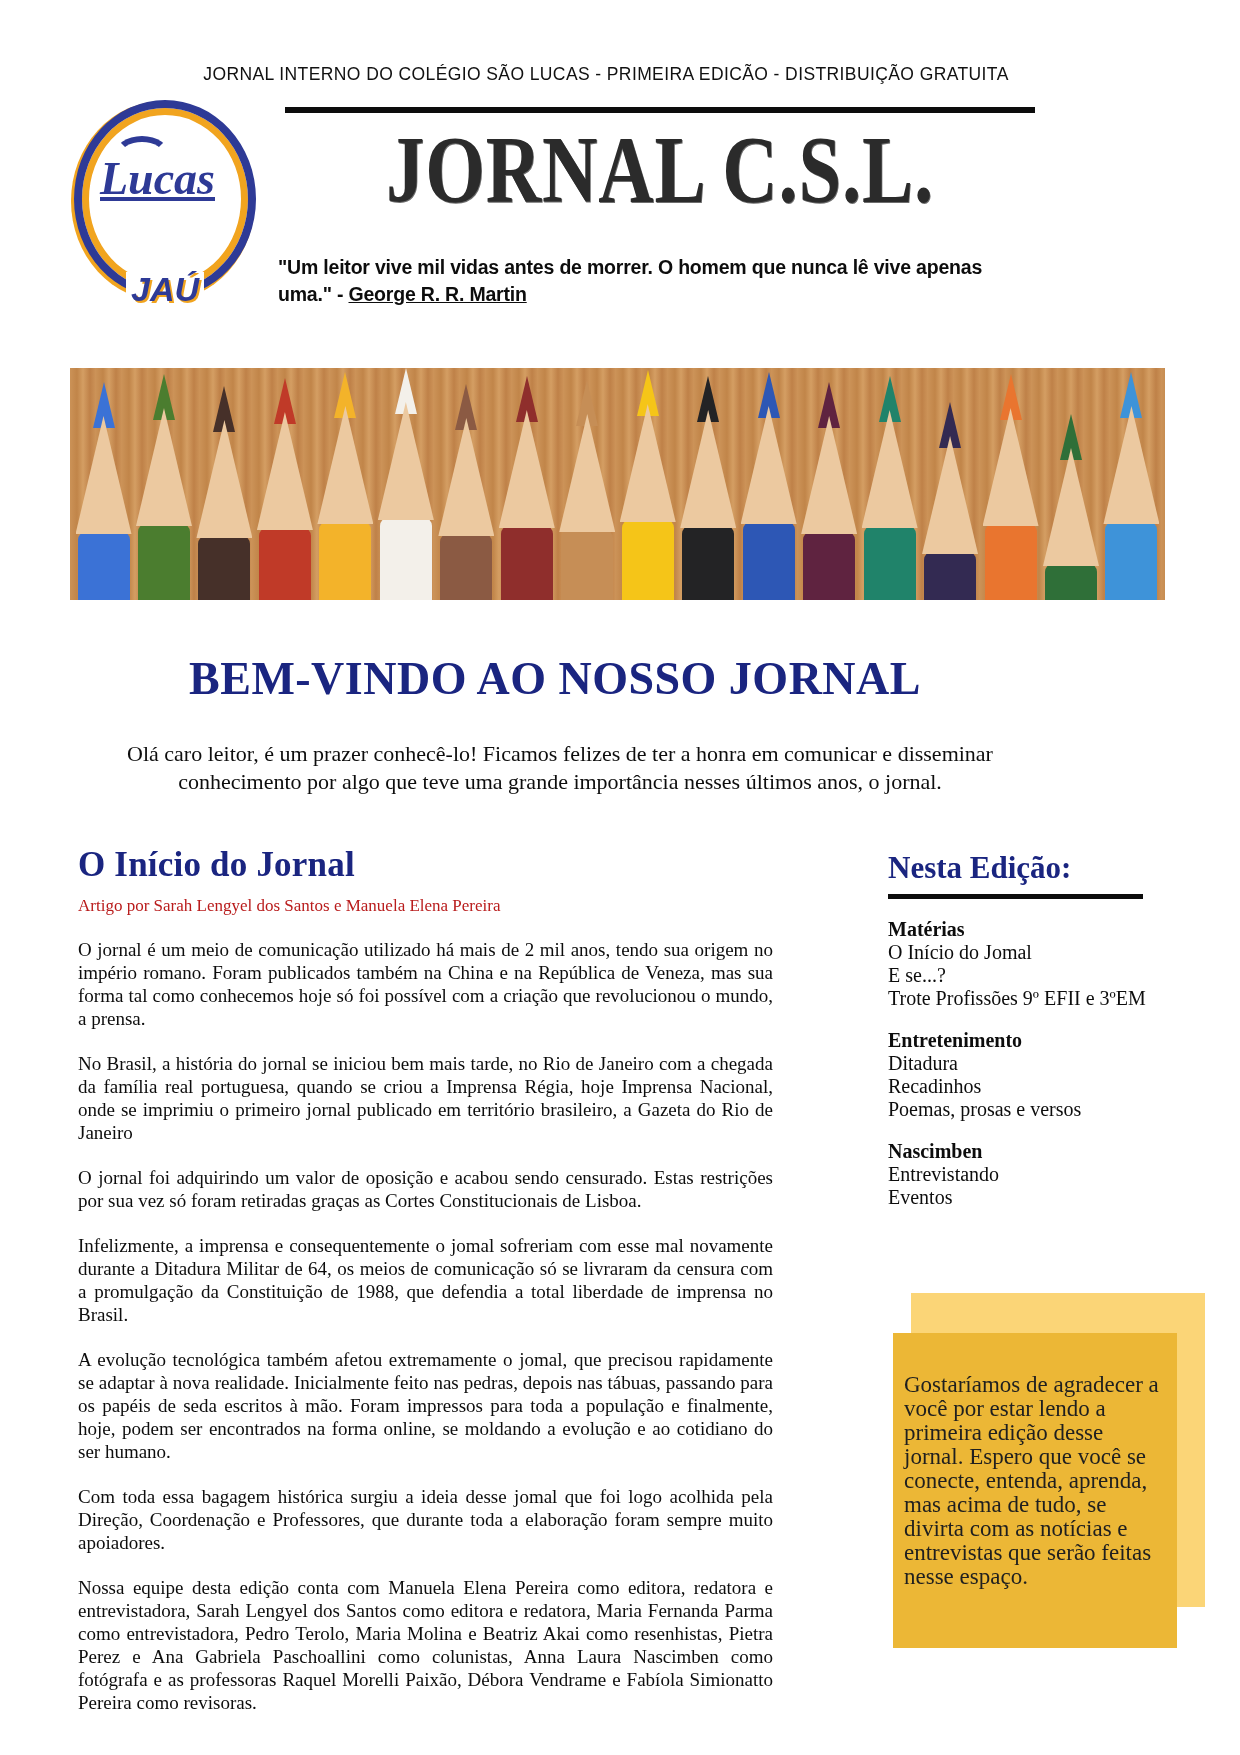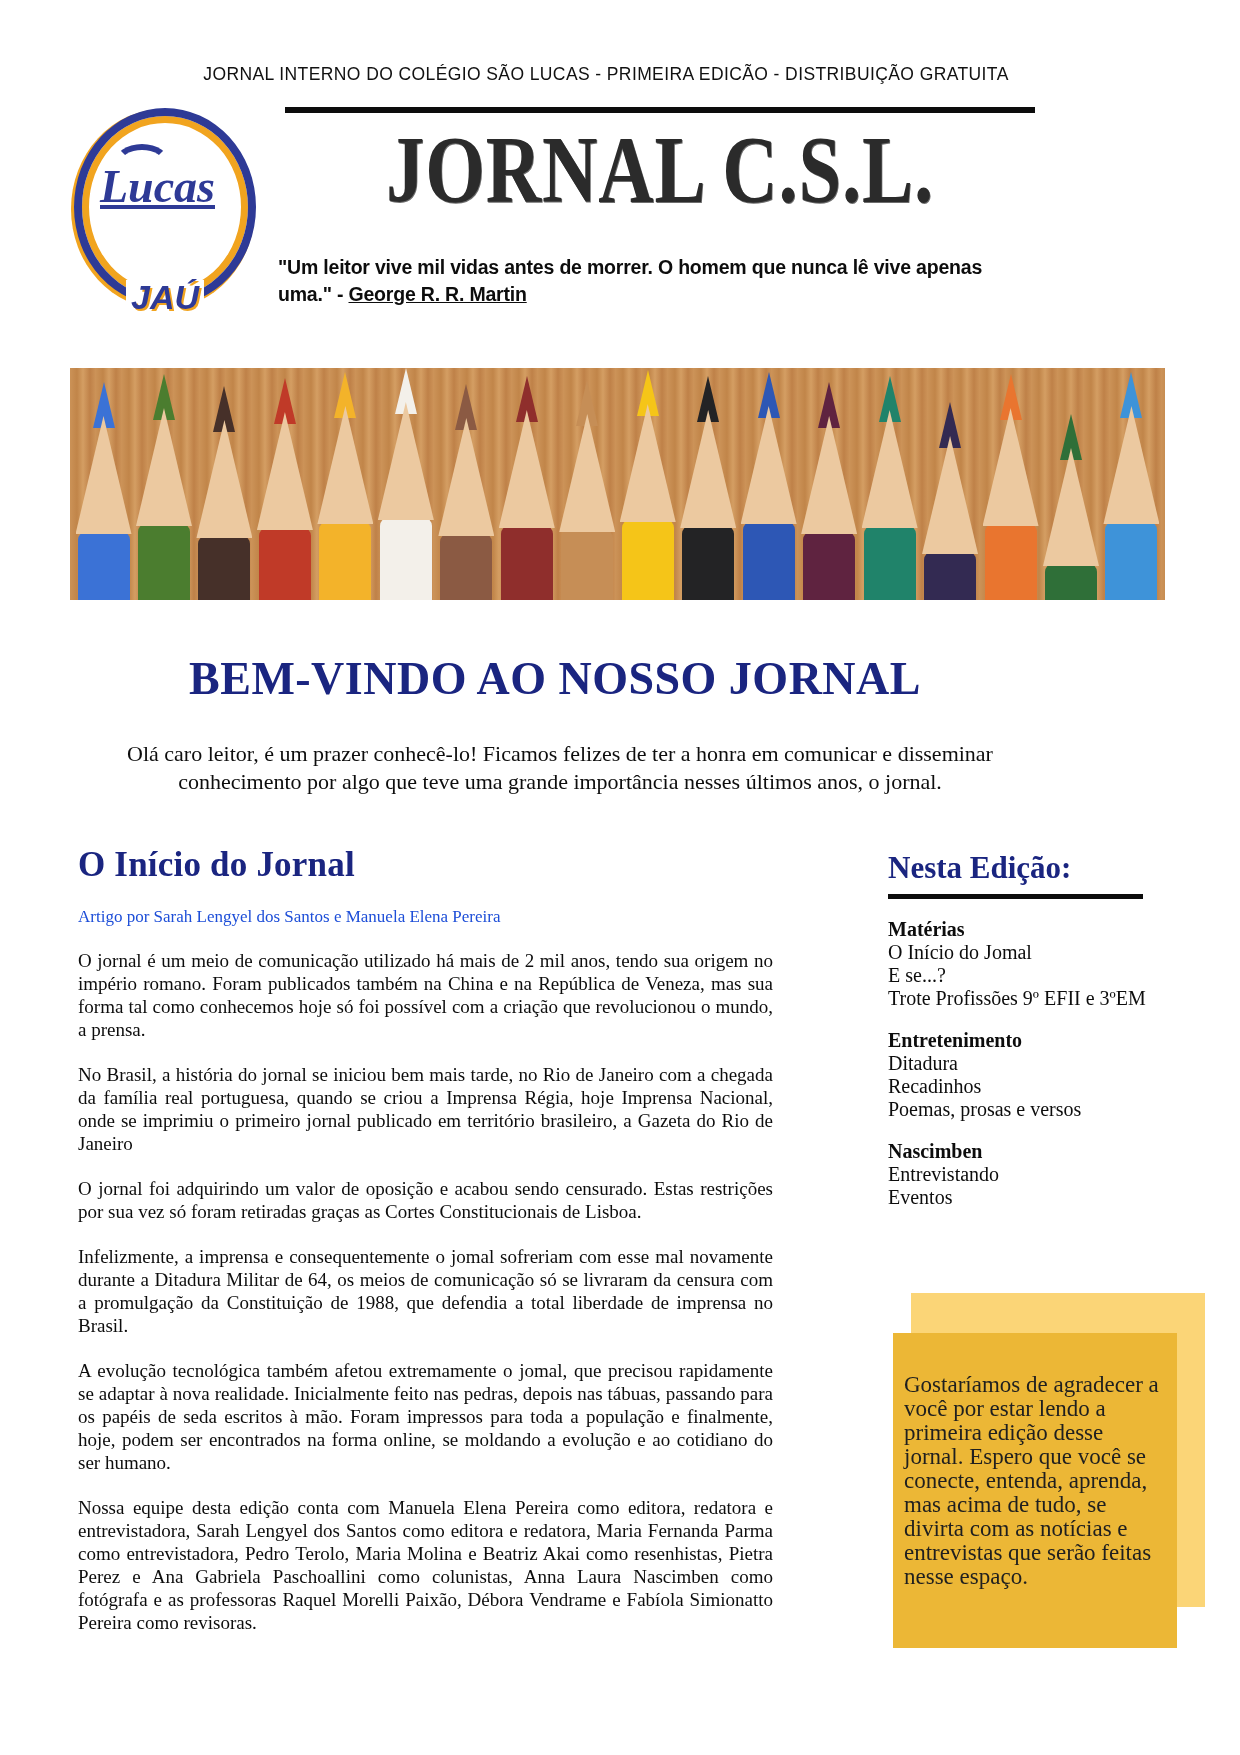--- a/index.html
+++ b/index.html
@@ -13,21 +13,21 @@
   .page{position:relative;width:1240px;height:1755px;background:#ffffff;margin:0 auto;overflow:hidden;}
 
   
   .strapline{
     position:absolute;top:64px;left:16px;width:1180px;
     text-align:center;font-family:"Liberation Sans",sans-serif;
     font-size:17.5px;color:#111;letter-spacing:.4px;white-space:nowrap;
   }
 
   
-  .logo{position:absolute;left:74px;top:108px;width:182px;height:198px;}
+  .logo{position:absolute;left:74px;top:100px;width:182px;height:198px;}
   .logo-ring{position:absolute;inset:0;border-radius:50%;
     border:8px solid #2e3a96;box-shadow:inset 0 0 0 7px #f1a41f, -2px 2px 0 1px #f1a41f;background:#fff;}
   .logo-script{position:absolute;left:26px;top:52px;font-family:"Liberation Serif",serif;
     font-style:italic;font-weight:700;font-size:46px;color:#2e3a96;text-decoration:underline;}
   .logo-arc{position:absolute;left:40px;top:36px;width:56px;height:40px;
     border:6px solid #2e3a96;border-color:#2e3a96 transparent transparent transparent;border-radius:50%;}
   .logo-city{position:absolute;left:50%;transform:translateX(-50%);bottom:-8px;
     font-family:"Liberation Sans",sans-serif;font-style:italic;font-weight:700;font-size:34px;
     color:#2e3a96;text-shadow:2px 2px 0 #f1a41f;background:#fff;padding:0 5px;line-height:1;}
 
@@ -73,21 +73,21 @@
     position:absolute;left:110px;top:740px;width:900px;text-align:center;
     font-size:22px;line-height:28px;color:#0d0d0d;
   }
 
   
   .article{position:absolute;left:78px;top:845px;width:695px;}
   .article-title{
     font-family:"Liberation Serif",serif;font-weight:700;font-size:35px;
     color:var(--heading-blue);letter-spacing:.2px;
   }
-  .byline{margin-top:22px;font-size:17px;color:#1d4ed8;}
+  .byline{margin-top:11px;font-size:17px;color:#b91c1c;}
   .article p{margin-top:22px;font-size:19px;line-height:23px;text-align:justify;color:#0d0d0d;}
 
   
   .sidebar{position:absolute;left:888px;top:850px;width:280px;}
   .sidebar-title{
     font-family:"Liberation Serif",serif;font-weight:700;font-size:31px;
     color:var(--heading-blue);
   }
   .sidebar-rule{width:255px;height:5px;background:#0c0c0c;margin-top:8px;}
   .toc-section{margin-top:19px;font-size:20px;line-height:23px;color:#0d0d0d;}
@@ -219,20 +219,21 @@
   <p class="welcome-intro">Olá caro leitor, é um prazer conhecê-lo! Ficamos felizes de ter a honra em comunicar e disseminar conhecimento por algo que teve uma grande importância nesses últimos anos, o jornal.</p>
 
   <section class="article">
     <h3 class="article-title">O Início do Jornal</h3>
     <div class="byline">Artigo por Sarah Lengyel dos Santos e Manuela Elena Pereira</div>
     <p>O jornal é um meio de comunicação utilizado há mais de 2 mil anos, tendo sua origem no império romano. Foram publicados também na China e na República de Veneza, mas sua forma tal como conhecemos hoje só foi possível com a criação que revolucionou o mundo, a prensa.</p>
     <p>No Brasil, a história do jornal se iniciou bem mais tarde, no Rio de Janeiro com a chegada da família real portuguesa, quando se criou a Imprensa Régia, hoje Imprensa Nacional, onde se imprimiu o primeiro jornal publicado em território brasileiro, a Gazeta do Rio de Janeiro</p>
     <p>O jornal foi adquirindo um valor de oposição e acabou sendo censurado. Estas restrições por sua vez só foram retiradas graças as Cortes Constitucionais de Lisboa.</p>
     <p>Infelizmente, a imprensa e consequentemente o jomal sofreriam com esse mal novamente durante a Ditadura Militar de 64, os meios de comunicação só se livraram da censura com a promulgação da Constituição de 1988, que defendia a total liberdade de imprensa no Brasil.</p>
     <p>A evolução tecnológica também afetou extremamente o jomal, que precisou rapidamente se adaptar à nova realidade. Inicialmente feito nas pedras, depois nas tábuas, passando para os papéis de seda escritos à mão. Foram impressos para toda a população e finalmente, hoje, podem ser encontrados na forma online, se moldando a evolução e ao cotidiano do ser humano.</p>
+    <p>Com toda essa bagagem histórica surgiu a ideia desse jomal que foi logo acolhida pela Direção, Coordenação e Professores, que durante toda a elaboração foram sempre muito apoiadores.</p>
     <p>Nossa equipe desta edição conta com Manuela Elena Pereira como editora, redatora e entrevistadora, Sarah Lengyel dos Santos como editora e redatora, Maria Fernanda Parma como entrevistadora, Pedro Terolo, Maria Molina e Beatriz Akai como resenhistas, Pietra Perez e Ana Gabriela Paschoallini como colunistas, Anna Laura Nascimben como fotógrafa e as professoras Raquel Morelli Paixão, Débora Vendrame e Fabíola Simionatto Pereira como revisoras.</p>
   </section>
 
   <aside class="sidebar">
     <h3 class="sidebar-title">Nesta Edição:</h3>
     <div class="sidebar-rule"></div>
 
     <div class="toc-section">
       <div class="toc-title">Matérias</div>
       <div class="toc-item">O Início do Jomal</div>

